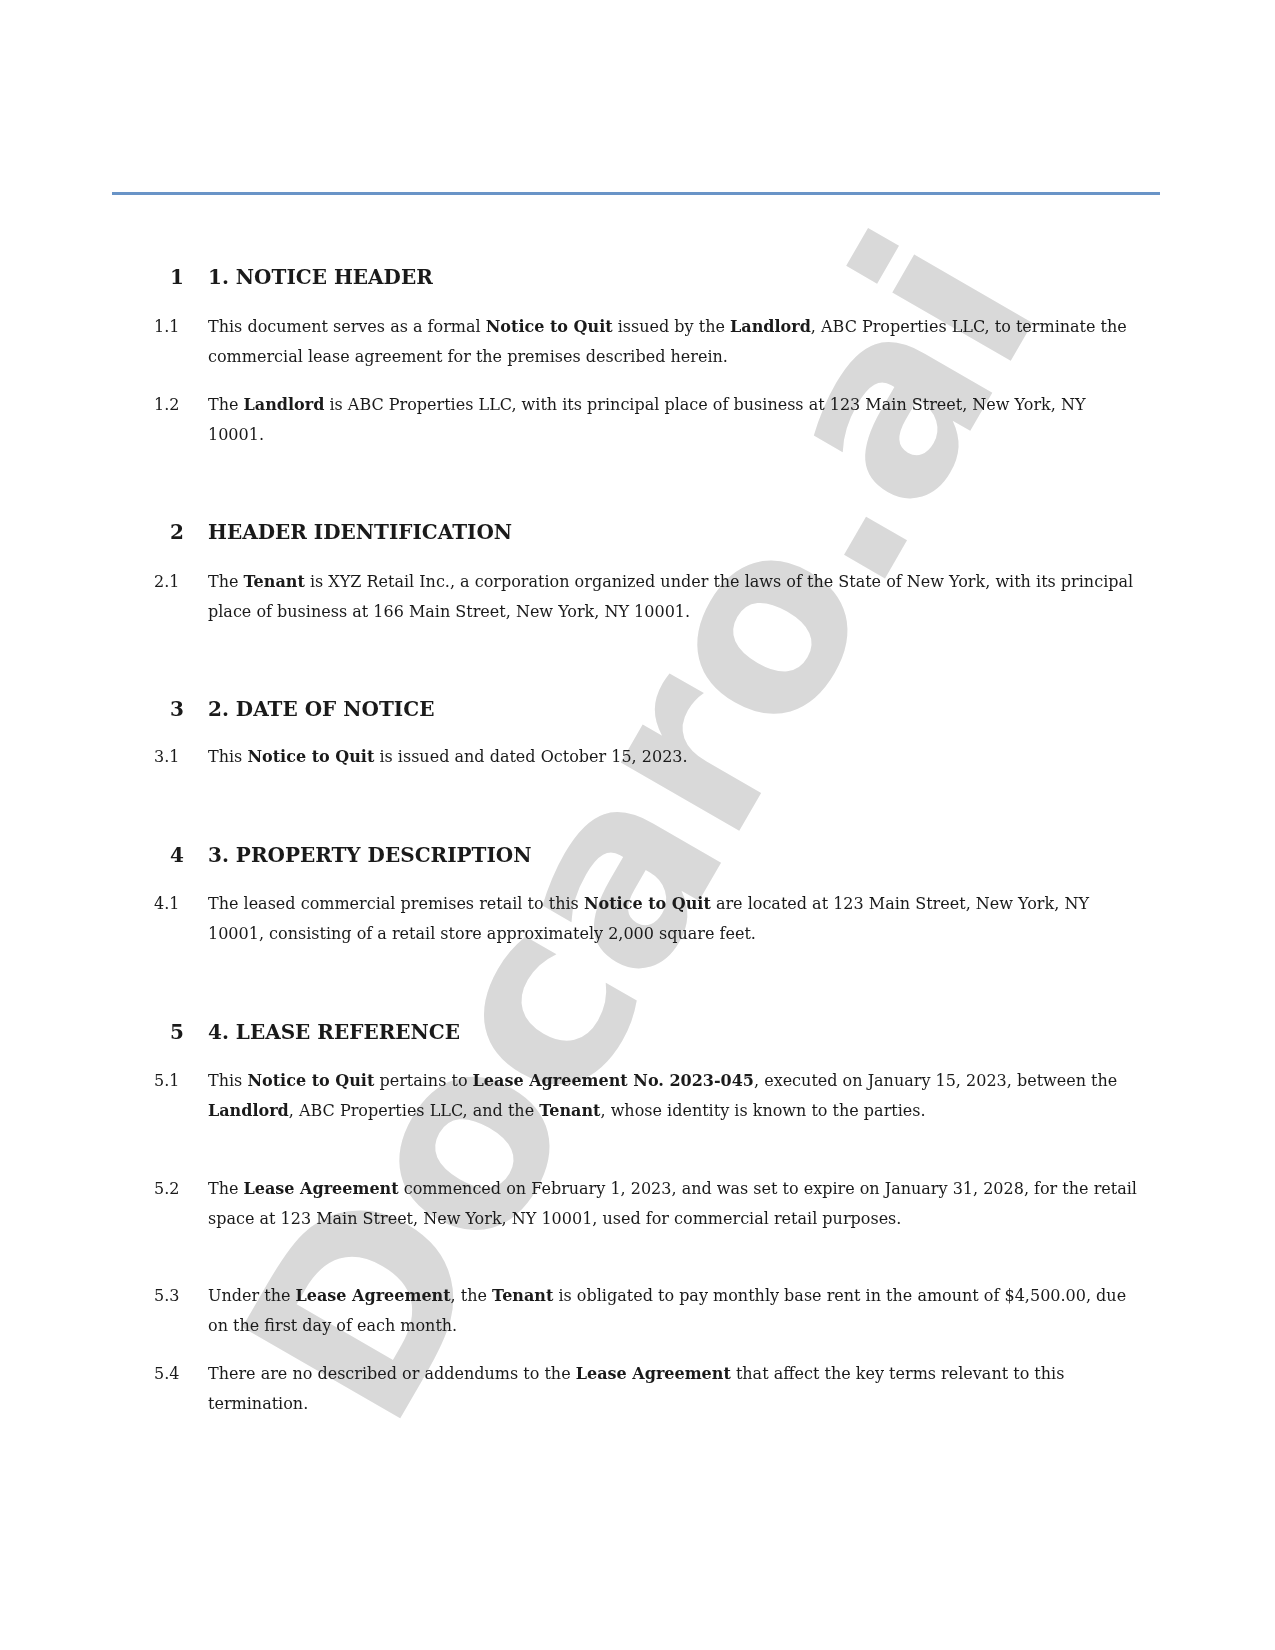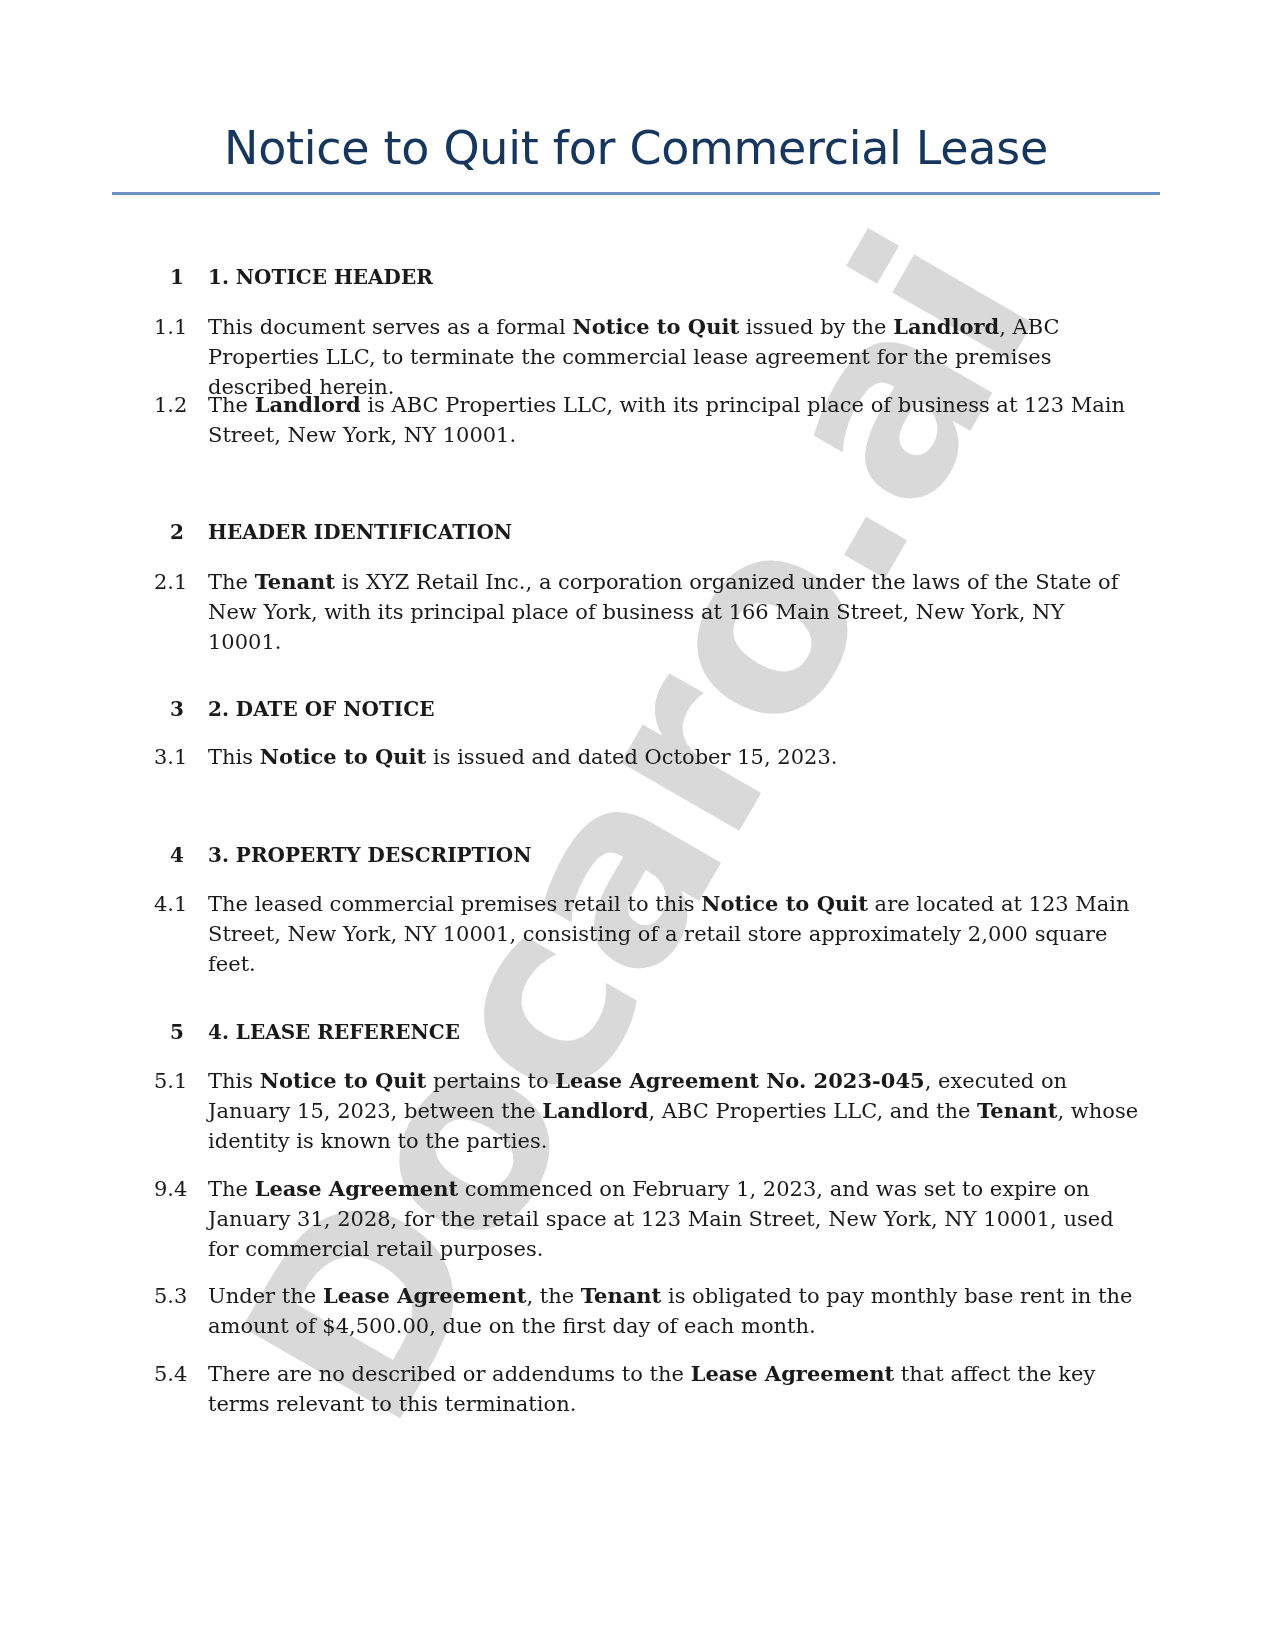--- a/index.html
+++ b/index.html
@@ -2,35 +2,34 @@
 <html><head>
 <meta charset="utf-8">
 <style>
   html, body { margin: 0; padding: 0; background: #ffffff; }
   body { width: 1275px; height: 1650px; position: relative; overflow: hidden; font-family: "DejaVu Serif", "Liberation Serif", serif; color: #1a1a1a; }
   .page { position: absolute; left: 0; top: 0; width: 1275px; height: 1650px; }
   .title { position: absolute; left: 112px; width: 1048px; top: 118px; text-align: center; font-family: "DejaVu Sans", "Liberation Sans", sans-serif; font-size: 46px; color: #17365d; letter-spacing: -0.3px; line-height: 60px; }
   .title-rule { position: absolute; left: 112px; width: 1048px; top: 192px; height: 3px; background: #4f81bd; opacity: 0.85; }
   .watermark { position: absolute; left: 640px; top: 830px; transform: translate(-50%, -50%) rotate(-60deg); font-family: "DejaVu Sans", "Liberation Sans", sans-serif; font-weight: bold; font-size: 250px; color: #d9d9d9; white-space: nowrap; z-index: 0; letter-spacing: -4px; pointer-events: none; }
   .content { position: absolute; left: 0; top: 0; width: 1275px; z-index: 1; }
-  .row { position: absolute; left: 140px; width: 1000px; display: flex; font-size: 21px; line-height: 30px; }
+  .row { position: absolute; left: 140px; width: 1000px; display: flex; font-size: 16px; line-height: 30px; }
   .num { width: 68px; flex: 0 0 68px; text-align: left; padding-left: 14px; box-sizing: border-box; }
   .num.h { text-align: right; padding-right: 24px; padding-left: 0; font-weight: bold; width: 68px; }
   .txt { flex: 1; }
   .hd .txt { font-weight: bold; }
   .hd { font-size: 20px; }
   b { font-weight: bold; }
 </style>
 </head>
 <body>
 
 <div class="page">
   <div class="watermark">Docaro.ai</div>
 
-  <div class="title">Notice to Quit for Commercial Lease</div>
   <div class="title-rule"></div>
 
   <div class="content">
 
     <div class="row hd" style="top:262px">
       <span class="num h">1</span>
       <span class="txt">1. NOTICE HEADER</span>
     </div>
     <div class="row" style="top:312px">
       <span class="num">1.1</span>
@@ -70,21 +69,21 @@
 
     <div class="row hd" style="top:1017px">
       <span class="num h">5</span>
       <span class="txt">4. LEASE REFERENCE</span>
     </div>
     <div class="row" style="top:1066px">
       <span class="num">5.1</span>
       <span class="txt"><span>This </span><b>Notice to Quit</b><span> pertains to </span><b>Lease Agreement No. 2023-045</b><span>, executed on January 15, 2023, between the </span><b>Landlord</b><span>, ABC Properties LLC, and the </span><b>Tenant</b><span>, whose identity is known to the parties.</span></span>
     </div>
     <div class="row" style="top:1174px">
-      <span class="num">9.4</span>
+      <span class="num">5.2</span>
       <span class="txt"><span>The </span><b>Lease Agreement</b><span> commenced on February 1, 2023, and was set to expire on January 31, 2028, for the retail space at 123 Main Street, New York, NY 10001, used for commercial retail purposes.</span></span>
     </div>
     <div class="row" style="top:1281px">
       <span class="num">5.3</span>
       <span class="txt"><span>Under the </span><b>Lease Agreement</b><span>, the </span><b>Tenant</b><span> is obligated to pay monthly base rent in the amount of $4,500.00, due on the first day of each month.</span></span>
     </div>
     <div class="row" style="top:1359px">
       <span class="num">5.4</span>
       <span class="txt"><span>There are no described or addendums to the </span><b>Lease Agreement</b><span> that affect the key terms relevant to this termination.</span></span>
     </div>

